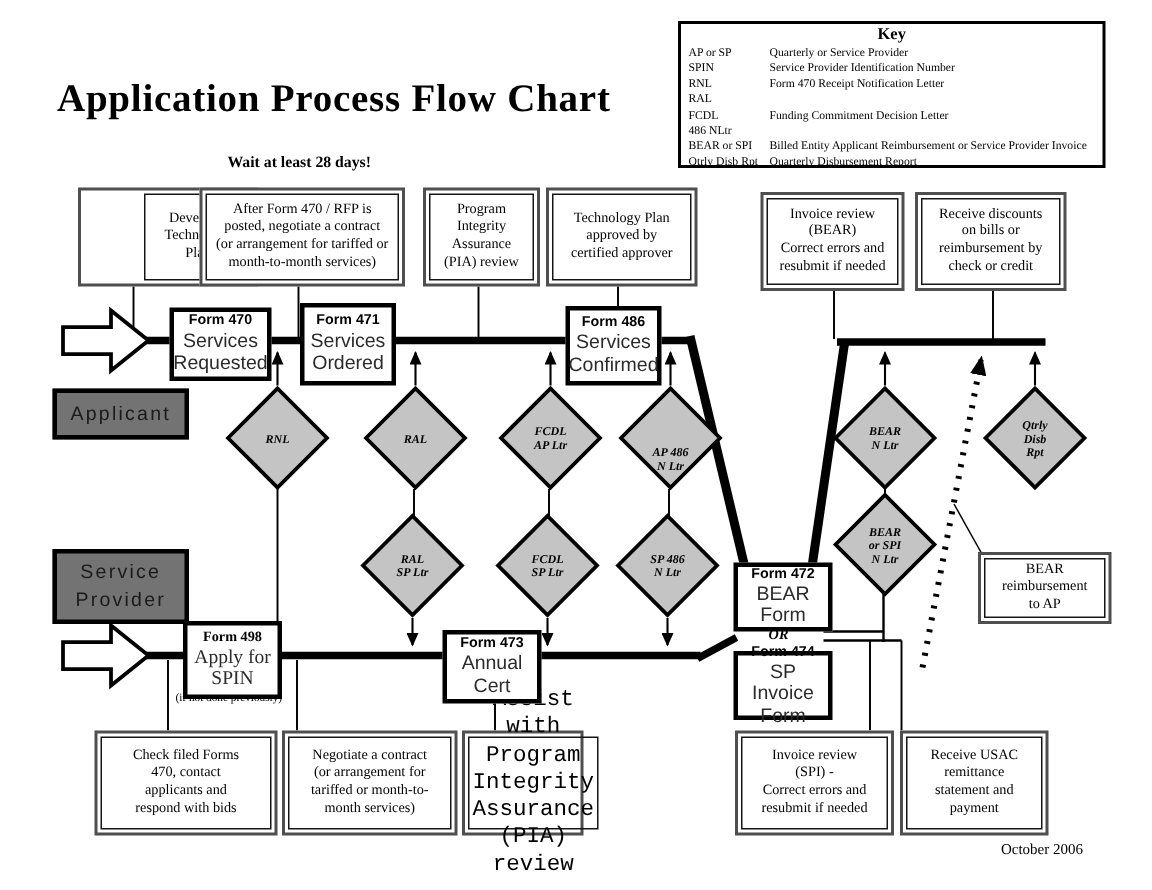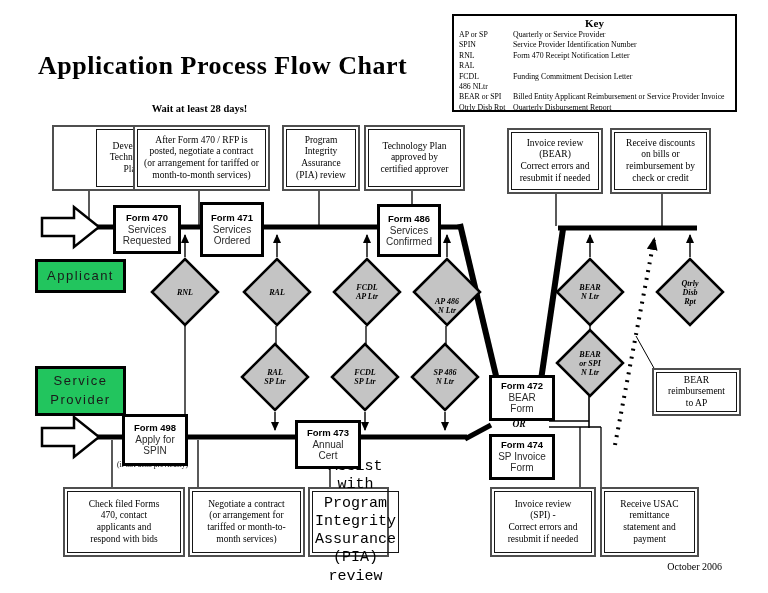--- a/index.html
+++ b/index.html
@@ -17,23 +17,23 @@
   .dbox{position:absolute;background:#fff;border:2px solid #4f4f4f;display:flex;z-index:2;}
   .dbox .in{flex:1;margin:2px;border:1px solid #161616;display:flex;align-items:center;
             justify-content:center;text-align:center;padding:1px 2px;
             font:9.5px/1.22 "Liberation Serif",serif;white-space:pre-line;}
 
   
   .fbox{position:absolute;background:#fff;border:3px solid #000;display:flex;flex-direction:column;
         align-items:center;justify-content:center;text-align:center;z-index:3;
         font-family:"Liberation Sans",sans-serif;}
   .fbox .t{font-weight:bold;font-size:9.5px;line-height:1.15;}
-  .fbox .b{font-size:10px;line-height:1.12;color:#2b2b2b;white-space:pre-line;}
-
-  .lane{position:absolute;background:#22c55e;border:3px solid #000;display:flex;align-items:center;
+  .fbox .b{font-size:13px;line-height:1.12;color:#2b2b2b;white-space:pre-line;}
+
+  .lane{position:absolute;background:#737373;border:3px solid #000;display:flex;align-items:center;
         justify-content:center;text-align:center;z-index:2;white-space:pre-line;
         font:13px/1.45 "Liberation Sans",sans-serif;letter-spacing:1.5px;color:#1a1a1a;}
 
   .dlabel{position:absolute;width:66px;text-align:center;z-index:2;white-space:pre-line;
           font:bold italic 8px/9px "Liberation Serif",serif;font-style:italic;}
 
   .or-label{position:absolute;text-align:center;z-index:4;
             font:bold italic 9.5px/1 "Liberation Serif",serif;font-style:italic;}
 
   .small-note{position:absolute;text-align:center;z-index:2;
@@ -212,21 +212,21 @@
   <div class="fbox" style="left:200px;top:202px;width:58px;height:49px;">
     <span class="t">Form 471</span>
     <span class="b">Services
 Ordered</span>
     </div>
   <div class="fbox" style="left:377px;top:204px;width:58px;height:47px;">
     <span class="t">Form 486</span>
     <span class="b">Services
 Confirmed</span>
     </div>
-  <div class="fbox" style="left:122px;top:414px;width:60px;height:46px;">
+  <div class="fbox" style="left:122px;top:414px;width:60px;height:46px;font-family:Liberation Serif, serif;">
     <span class="t">Form 498</span>
     <span class="b">Apply for
 SPIN</span>
     </div>
   <div class="fbox" style="left:295px;top:420px;width:60px;height:43px;">
     <span class="t">Form 473</span>
     <span class="b">Annual
 Cert</span>
     </div>
   <div class="fbox" style="left:489px;top:375px;width:60px;height:40px;">

